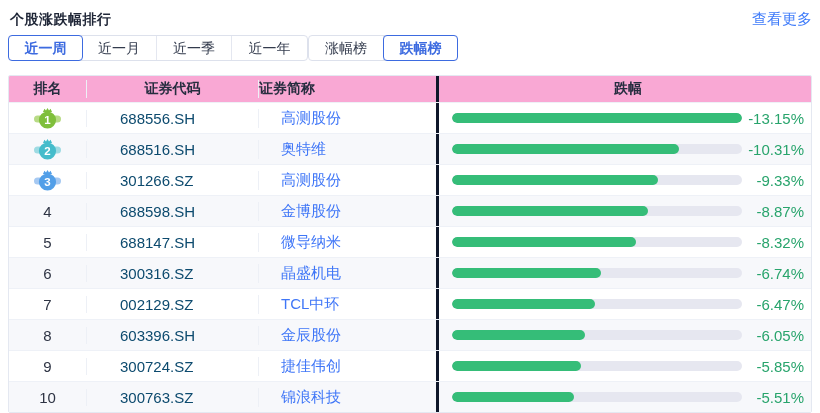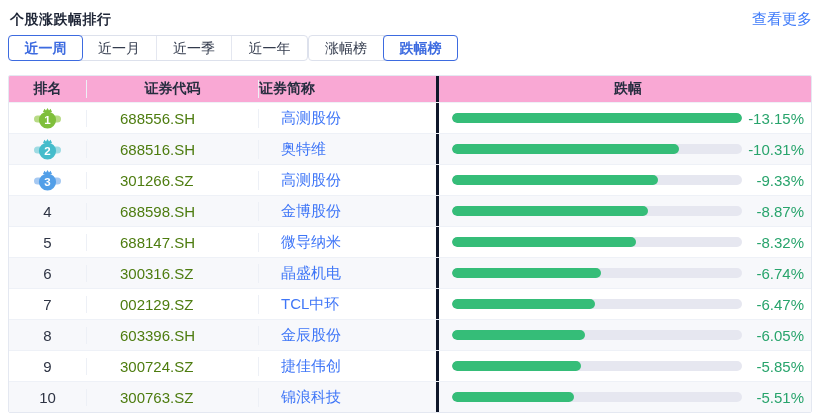--- a/index.html
+++ b/index.html
@@ -54,21 +54,21 @@
   .c-rank { width: 77px; text-align: center; flex-shrink: 0; }
   .c-code { width: 172px; flex-shrink: 0; padding-left: 33px; border-left: 1px solid #edf0f6; }
   .c-name { width: 178px; flex-shrink: 0; padding-left: 22px; border-left: 1px solid #edf0f6; }
   .c-bar  { flex: 1; display: flex; align-items: center; border-left: 3px solid #0f172a; padding: 0 7px 0 13px; height: 100%; }
 
   .thead .c-code { text-align: center; padding-left: 0; }
   .thead .c-name { text-align: left; padding-left: 0; }
   .thead .c-bar  { justify-content: center; }
 
   .rank-num { color: #2e3444; font-size: 15px; }
-  .code-text { color: #4d7c0f; }
+  .code-text { color: #0c4a6e; }
   .name-text { color: #3f76f7; }
 
   .bar-track {
     width: 290px; height: 10px; background: #e6e7f0; border-radius: 5px;
     overflow: hidden; flex-shrink: 0;
   }
   .bar-fill { height: 10px; border-radius: 5px; background: #35bd78; }
   .bar-value {
     flex: 1; text-align: right; color: #27a express; color: #28a46c;
     font-size: 15px; white-space: nowrap;

